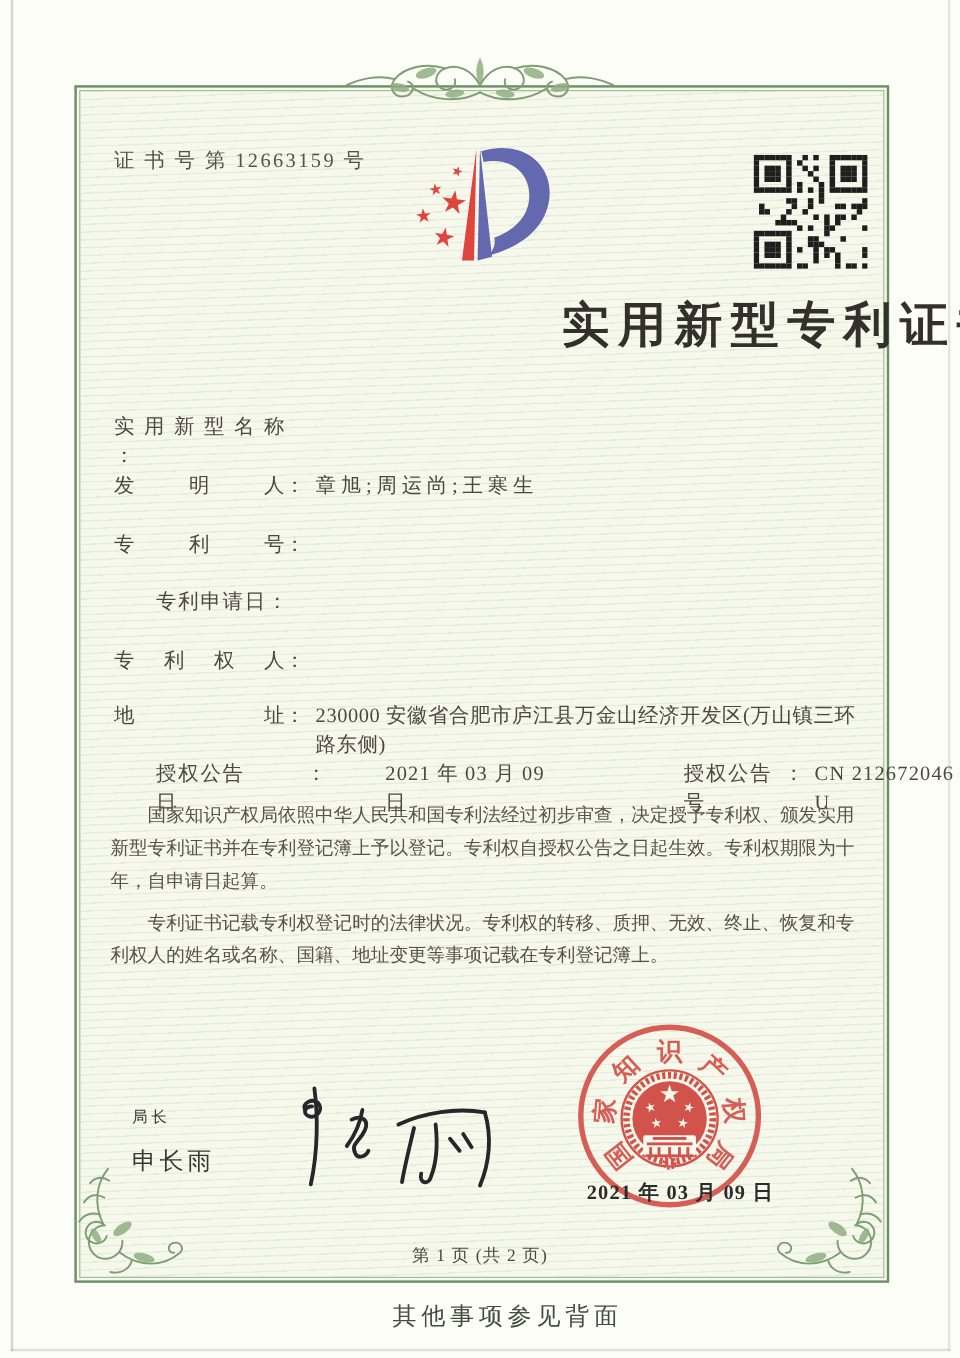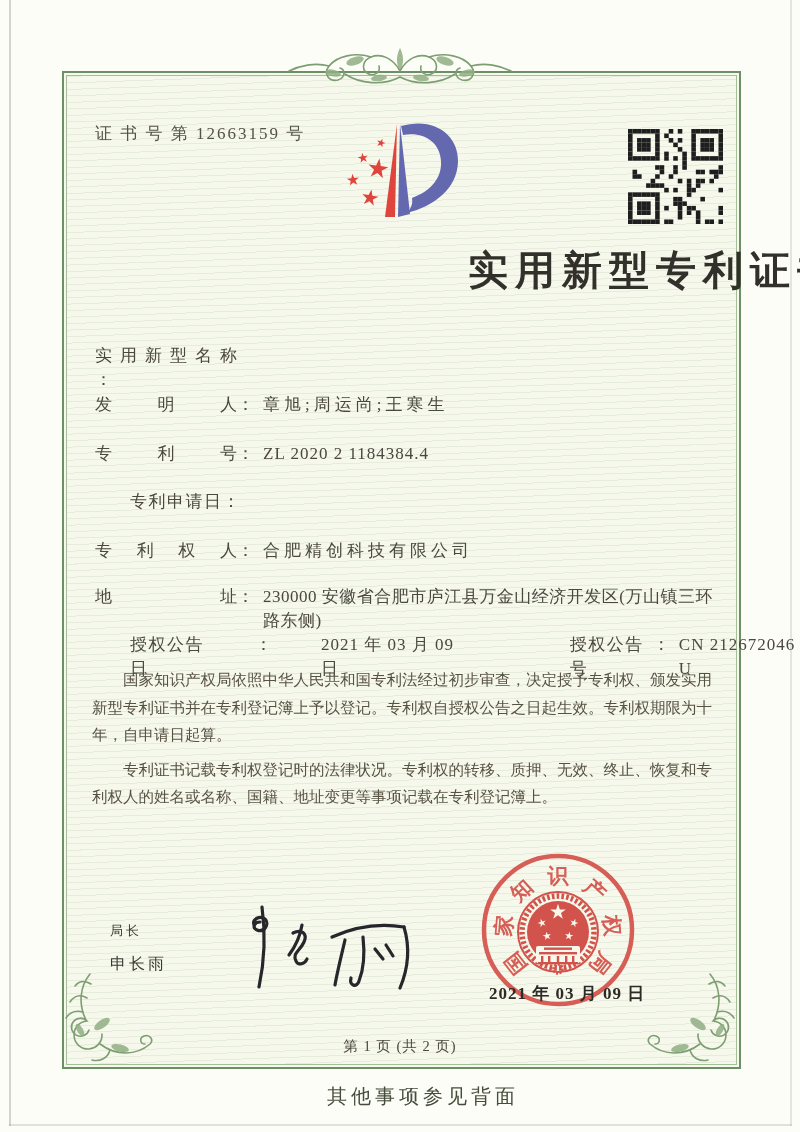--- a/index.html
+++ b/index.html
@@ -32,21 +32,21 @@
   .fcolon{display:inline-block;margin-right:9px;}
   .fval{letter-spacing:1px;}
   .v-cjk{letter-spacing:4px;}
   .v-addr{width:452px;letter-spacing:.5px;}
   .pair2{margin-left:30px;display:flex;}
   .paras{position:absolute;left:92px;top:666px;width:624px;font-size:15.5px;
          line-height:1.78;color:#585243;}
   .paras p{margin:0 0 7px 0;text-indent:2em;}
   .sig-title{position:absolute;left:110px;top:922px;font-size:13px;letter-spacing:3px;
              color:#3a3833;font-family:"Liberation Sans","DejaVu Sans",sans-serif;}
-  .sig-name{position:absolute;left:110px;top:954px;font-size:16px;letter-spacing:3px;
+  .sig-name{position:absolute;left:110px;top:954px;font-size:20px;letter-spacing:3px;
             color:#3a3833;font-family:"Liberation Sans","DejaVu Sans",sans-serif;}
   .sig-svg{position:absolute;left:232px;top:895px;}
   .sig-svg path{stroke:#27262a;stroke-width:3.2;fill:none;stroke-linecap:round;stroke-linejoin:round;}
   .seal{position:absolute;left:478px;top:850px;}
   .seal-ring-ch{font-size:21px;font-weight:bold;fill:#d4524a;font-family:"Liberation Serif",serif;}
   .seal-date{position:absolute;left:482px;top:982px;width:170px;text-align:center;
              font-size:17px;font-weight:600;letter-spacing:1px;color:#2d2b27;}
   .page-num{position:absolute;left:0;top:1037px;width:100%;text-align:center;
             font-size:14.5px;letter-spacing:1px;color:#4a473f;}
   .back-note{position:absolute;left:0;top:1083px;width:100%;text-align:center;
@@ -308,30 +308,28 @@
       <span class="fcolon">：</span>
   </div>
   <div class="frow" style="top:393px;">
     <span class="flabel">发明人</span>
       <span class="fcolon">：</span>
     <span class="fval v-cjk">章旭;周运尚;王寒生</span>
   </div>
   <div class="frow" style="top:442px;">
     <span class="flabel">专利号</span>
       <span class="fcolon">：</span>
-    <span class="fval">ZL 2020 2 1184384.4</span>
   </div>
   <div class="frow" style="top:490px;">
     <span class="flabel compact">专利申请日</span>
       <span class="fcolon">：</span>
   </div>
   <div class="frow" style="top:539px;">
     <span class="flabel">专利权人</span>
       <span class="fcolon">：</span>
-    <span class="fval v-cjk">合肥精创科技有限公司</span>
   </div>
   <div class="frow" style="top:585px;">
     <span class="flabel">地址</span>
       <span class="fcolon">：</span>
     <span class="fval v-addr">230000 安徽省合肥市庐江县万金山经济开发区(万山镇三环路东侧)</span>
   </div>
   <div class="frow" style="top:633px;gap:40px;">
     <span class="flabel compact">授权公告日</span>
       <span class="fcolon">：</span>
     <span class="fval">2021 年 03 月 09 日</span>

